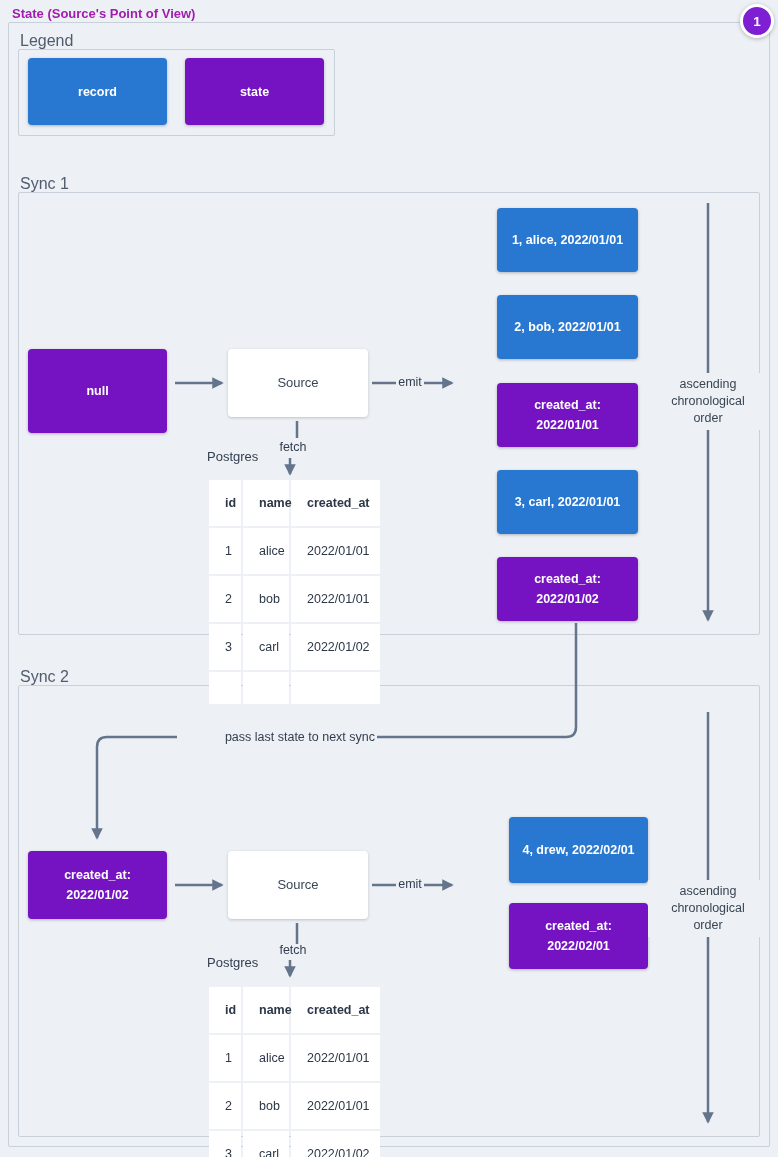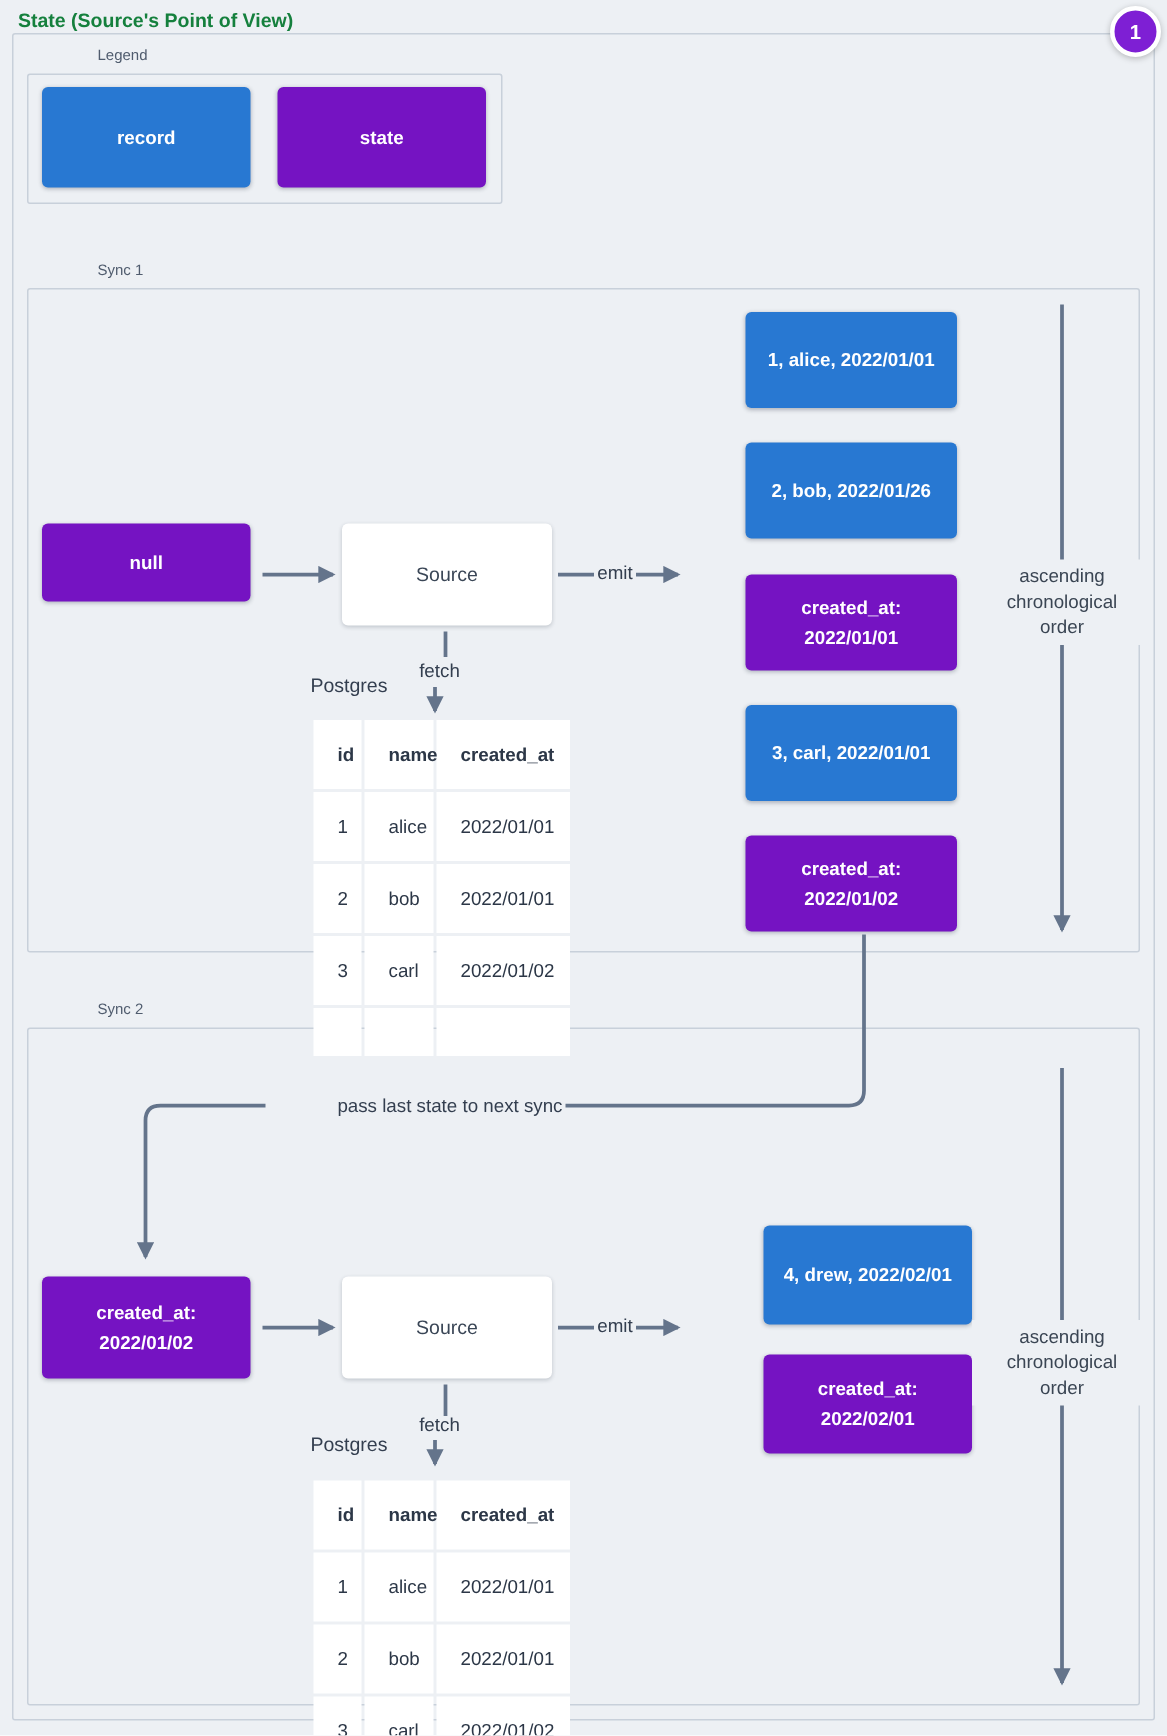--- a/index.html
+++ b/index.html
@@ -3,23 +3,23 @@
 <meta charset="utf-8">
 <style>
   * { margin:0; padding:0; box-sizing:border-box; }
   html,body { background:#ffffff; }
   .stage {
     position:relative; width:778px; height:1157px;
     background:var(--background,#edf0f4);
     font-family:"Liberation Sans","DejaVu Sans",sans-serif;
     overflow:hidden;
   }
-  .page-title { position:absolute; left:12px; top:6px; font-size:13px; font-weight:700; color:#15803d; z-index:5; }
+  .page-title { position:absolute; left:12px; top:6px; font-size:13px; font-weight:700; color:#a21caf; z-index:5; }
   .frame { position:absolute; border:1px solid var(--frame_border,#c8d0da); border-radius:2px; z-index:2; }
-  .frame-label { position:absolute; font-size:10px; color:var(--text_muted,#505c6e); z-index:5;margin-left:45px; }
+  .frame-label { position:absolute; font-size:16px; color:var(--text_muted,#505c6e); z-index:5; }
   .flow-label { position:absolute; font-size:12.5px; color:var(--text_dark,#333e4f); z-index:5; text-align:center; }
   .db-label { position:absolute; font-size:13px; color:var(--text_dark,#333e4f); z-index:5; }
   .masked { background:var(--background,#edf0f4); padding:1px 2px; }
   .box {
     position:absolute; border-radius:4px; display:flex; flex-direction:column;
     align-items:center; justify-content:center; text-align:center; z-index:3;
     font-size:12.5px; font-weight:700; color:#fff; line-height:20px;
     box-shadow:0 1px 3px rgba(25,35,55,.30);
   }
   .record { background:var(--record,#2878d2); }
@@ -59,21 +59,21 @@
   <div class="box state" style="left:185px;top:58px;width:139px;height:67px;">
     <span>state</span>
   </div>
   <div class="box record" style="left:28px;top:58px;width:139px;height:67px;">
     <span>record</span>
   </div>
 
   <div class="frame-label" style="left:20px;top:175px;">Sync 1</div>
   <div class="frame" style="left:18px;top:192px;width:742px;height:443px;"></div>
 
-  <div class="box state" style="left:28px;top:349px;width:139px;height:52px;">
+  <div class="box state" style="left:28px;top:349px;width:139px;height:84px;">
     <span>null</span>
   </div>
   <div class="box source" style="left:228px;top:349px;width:140px;height:68px;">
     <span>Source</span>
   </div>
   <div class="flow-label" style="left:395px;top:375px;width:30px;">emit</div>
   <div class="flow-label" style="left:270px;top:440px;width:46px;">fetch</div>
   <div class="db-label" style="left:207px;top:449px;">Postgres</div>
 
   <table class="tbl" style="left:207px;top:478px;width:174px;">
@@ -105,21 +105,21 @@
         <td></td>
         <td></td>
       </tr>
     </tbody>
   </table>
 
   <div class="box record" style="left:497px;top:208px;width:141px;height:64px;">
     <span>1, alice, 2022/01/01</span>
   </div>
   <div class="box record" style="left:497px;top:295px;width:141px;height:64px;">
-    <span>2, bob, 2022/01/26</span>
+    <span>2, bob, 2022/01/01</span>
   </div>
   <div class="box state" style="left:497px;top:383px;width:141px;height:64px;">
     <span>created_at:</span>
     <span>2022/01/01</span>
   </div>
   <div class="box record" style="left:497px;top:470px;width:141px;height:64px;">
     <span>3, carl, 2022/01/01</span>
   </div>
   <div class="box state" style="left:497px;top:557px;width:141px;height:64px;">
     <span>created_at:</span>

